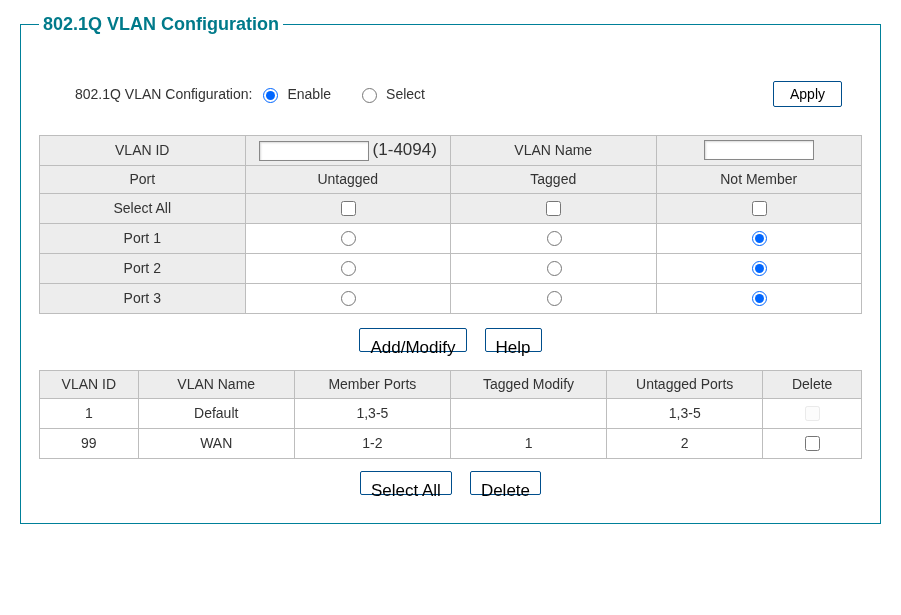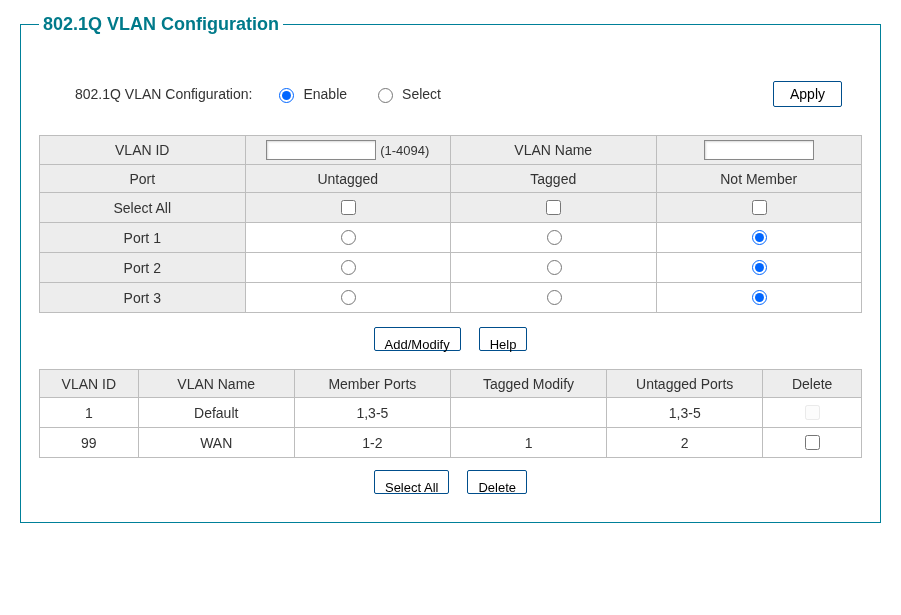--- a/index.html
+++ b/index.html
@@ -21,38 +21,38 @@
     color: #007a8a;
     font-weight: bold;
     font-size: 18px;
     padding: 0 4px;
   }
   
   .top-row {
     display: flex;
     align-items: center;
     padding: 26px 20px 28px 36px;
-    gap: 18px;
+    gap: 2px;
   }
   .top-row .label { margin-right: 4px; }
   .radio-group { display: flex; align-items: flex-end; gap: 26px; }
   .radio-item { display: flex; align-items: center; gap: 6px; }
   .radio-item input[type=radio] { accent-color: #0066ff; width:15px; height:15px; }
   .spacer { flex: 1; }
   .btn {
     background: #fff;
     border: 1px solid #004e8c;
     padding: 3px 16px;
     font-size: 14px;
     cursor: pointer;
     color: #000;
     border-radius: 2px;
     height: 26px;
   }
-  .btn-small { padding: 9px 10px; font-size: 13px; height:24px;}
+  .btn-small { padding: 9px 10px; font-size: 17px; height:24px;}
   .btn-row { display:flex; gap:18px; justify-content:center; padding: 14px 0 18px; }
   .btn-row2 { display:flex; gap:18px; justify-content:center; padding: 12px 0 4px; }
   
   table.config {
     width: 100%;
     border-collapse: collapse;
     table-layout: fixed;
   }
   table.config th, table.config td {
     border: 1px solid #bdbdbd;
@@ -67,21 +67,21 @@
   table.config .head-cell { background: #ededed; }
   table.config input[type=text] {
     width: 110px;
     height: 20px;
     border: 1px solid #888;
     font-size: 13px;
     padding: 1px 4px;
     box-shadow: inset 1px 1px 2px rgba(0,0,0,0.15);
   }
   table.config .vlan-id-input { width: 90px; margin-right:4px;}
-  table.config .range { font-size:13px;text-align:center;}
+  table.config .range { font-size:17px;text-align:center;}
   input[type=checkbox] {
     width: 15px; height: 15px;
   }
   input[type=checkbox][disabled] { opacity: 0.45; }
   input[type=radio].port-radio { width:15px; height:15px; accent-color:#0066ff; }
   
   table.summary {
     width: 100%;
     border-collapse: collapse;
     table-layout: fixed;

